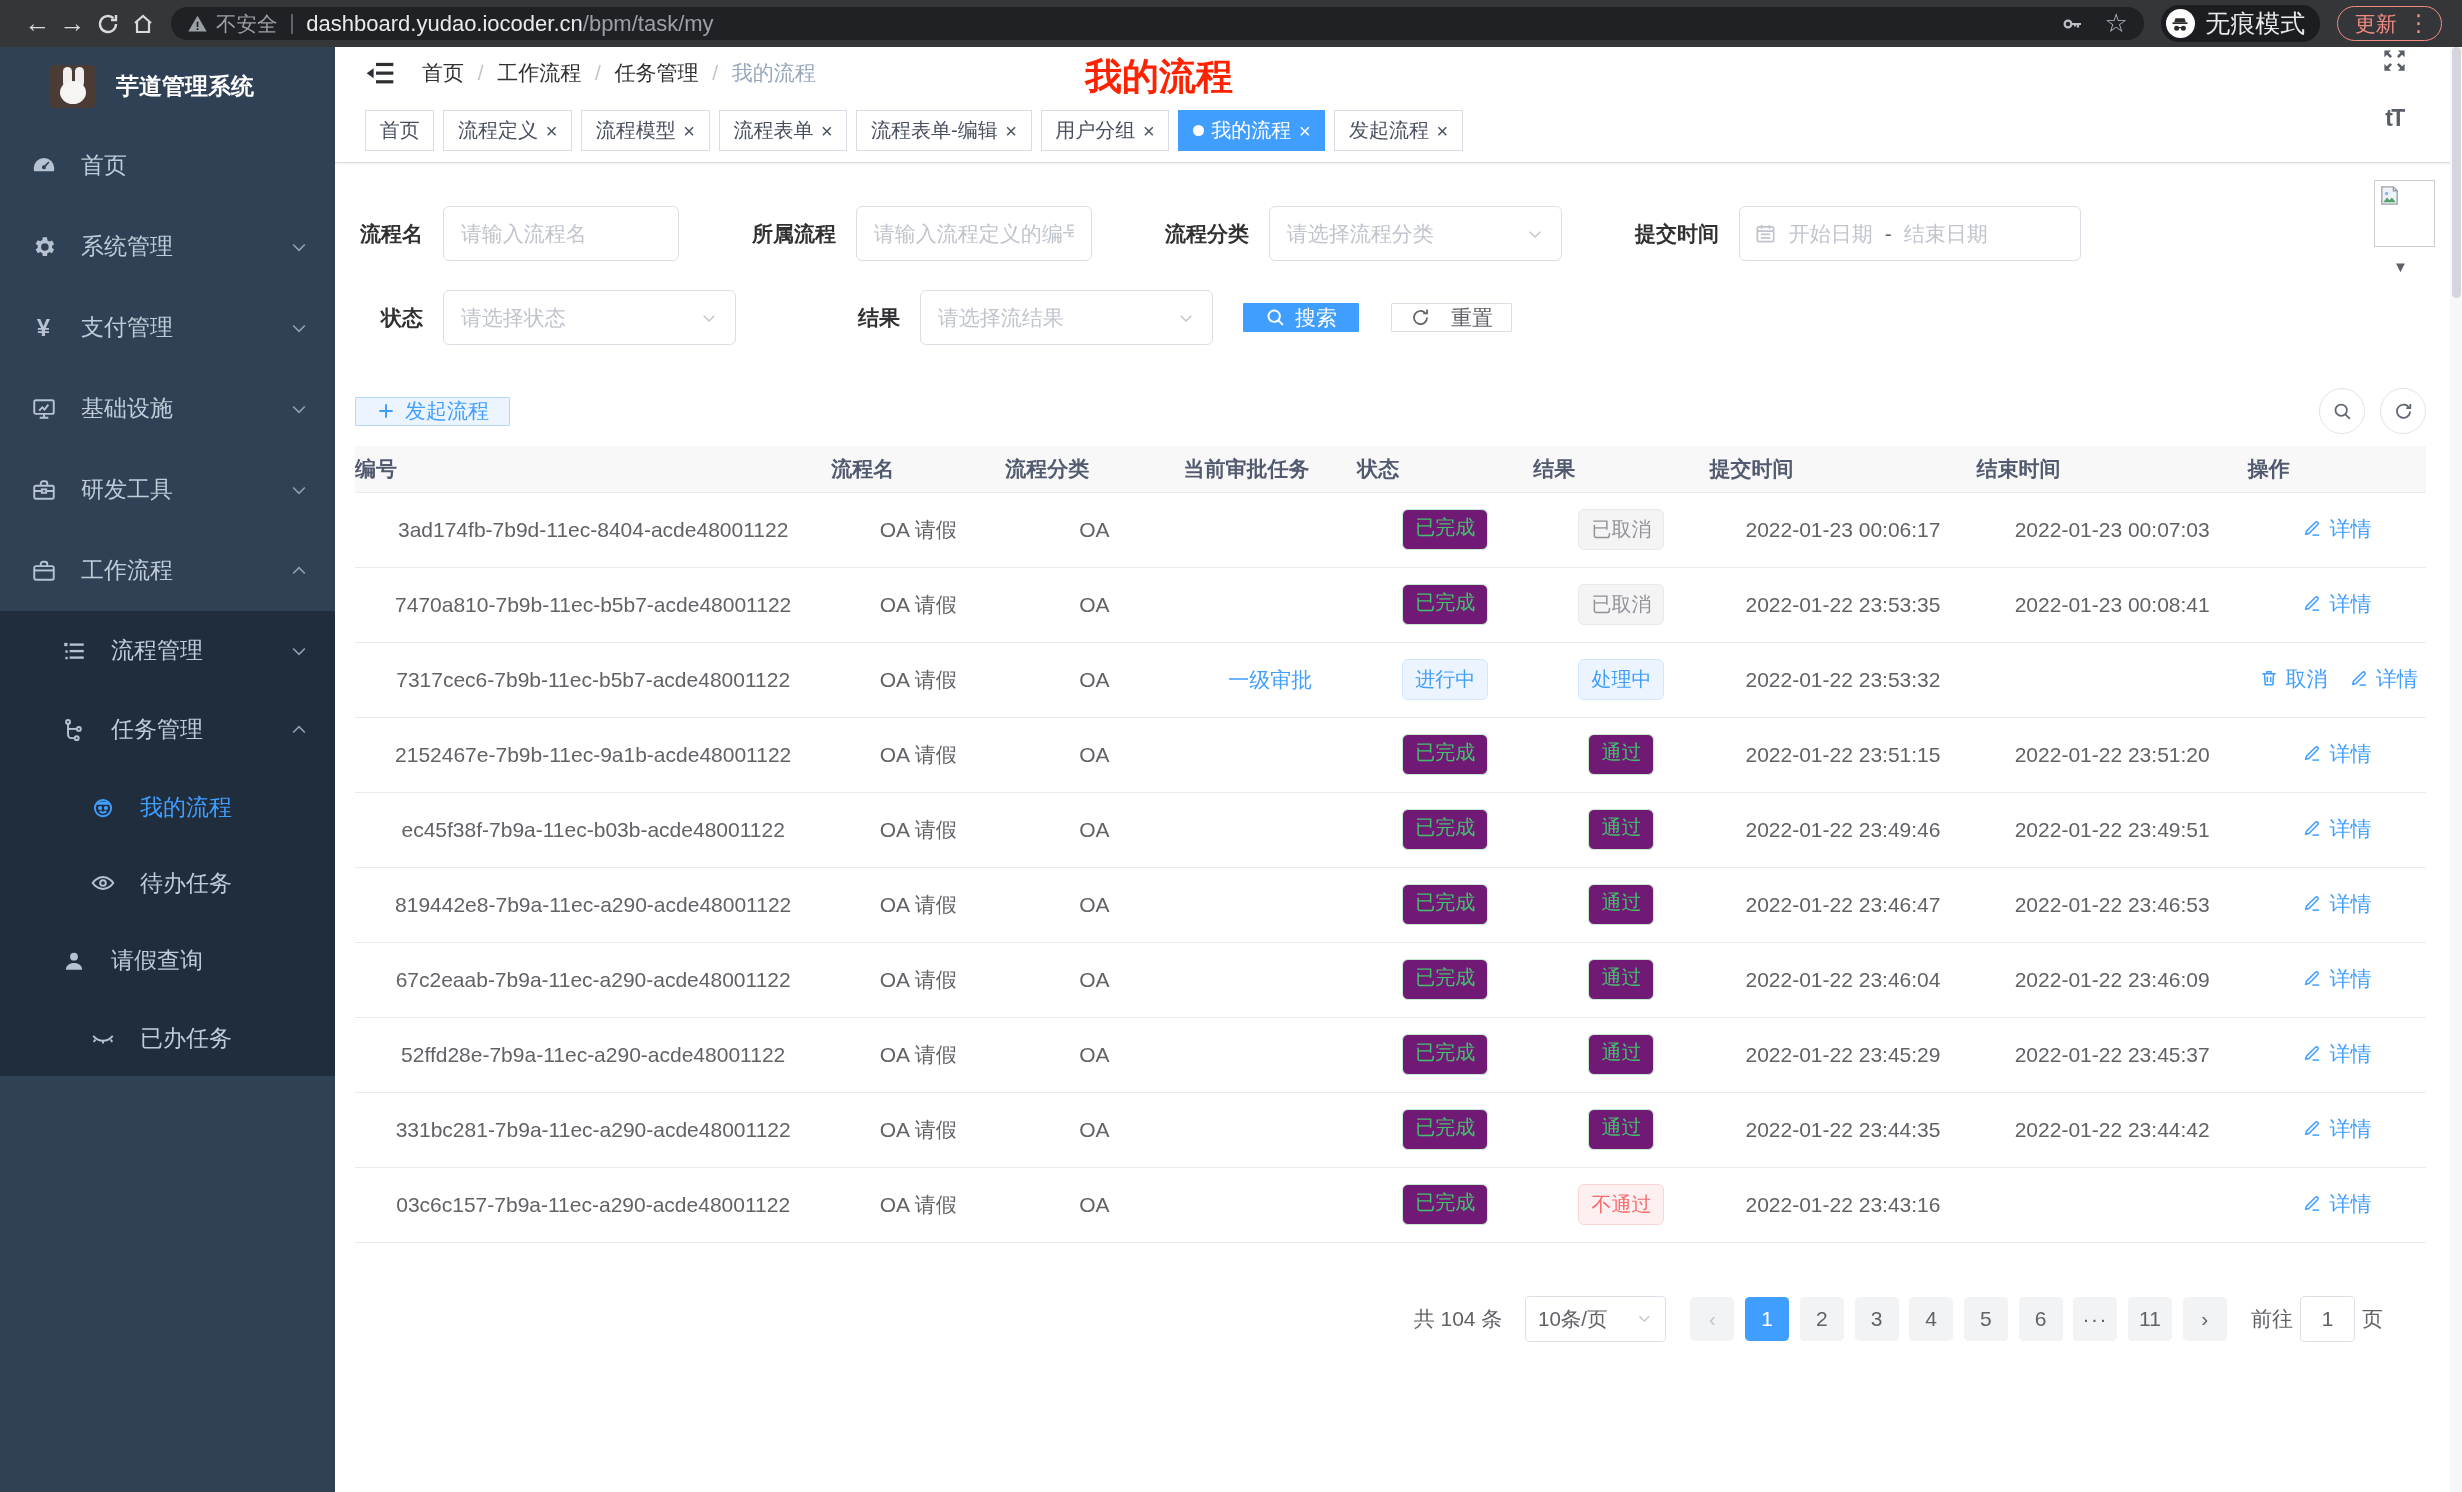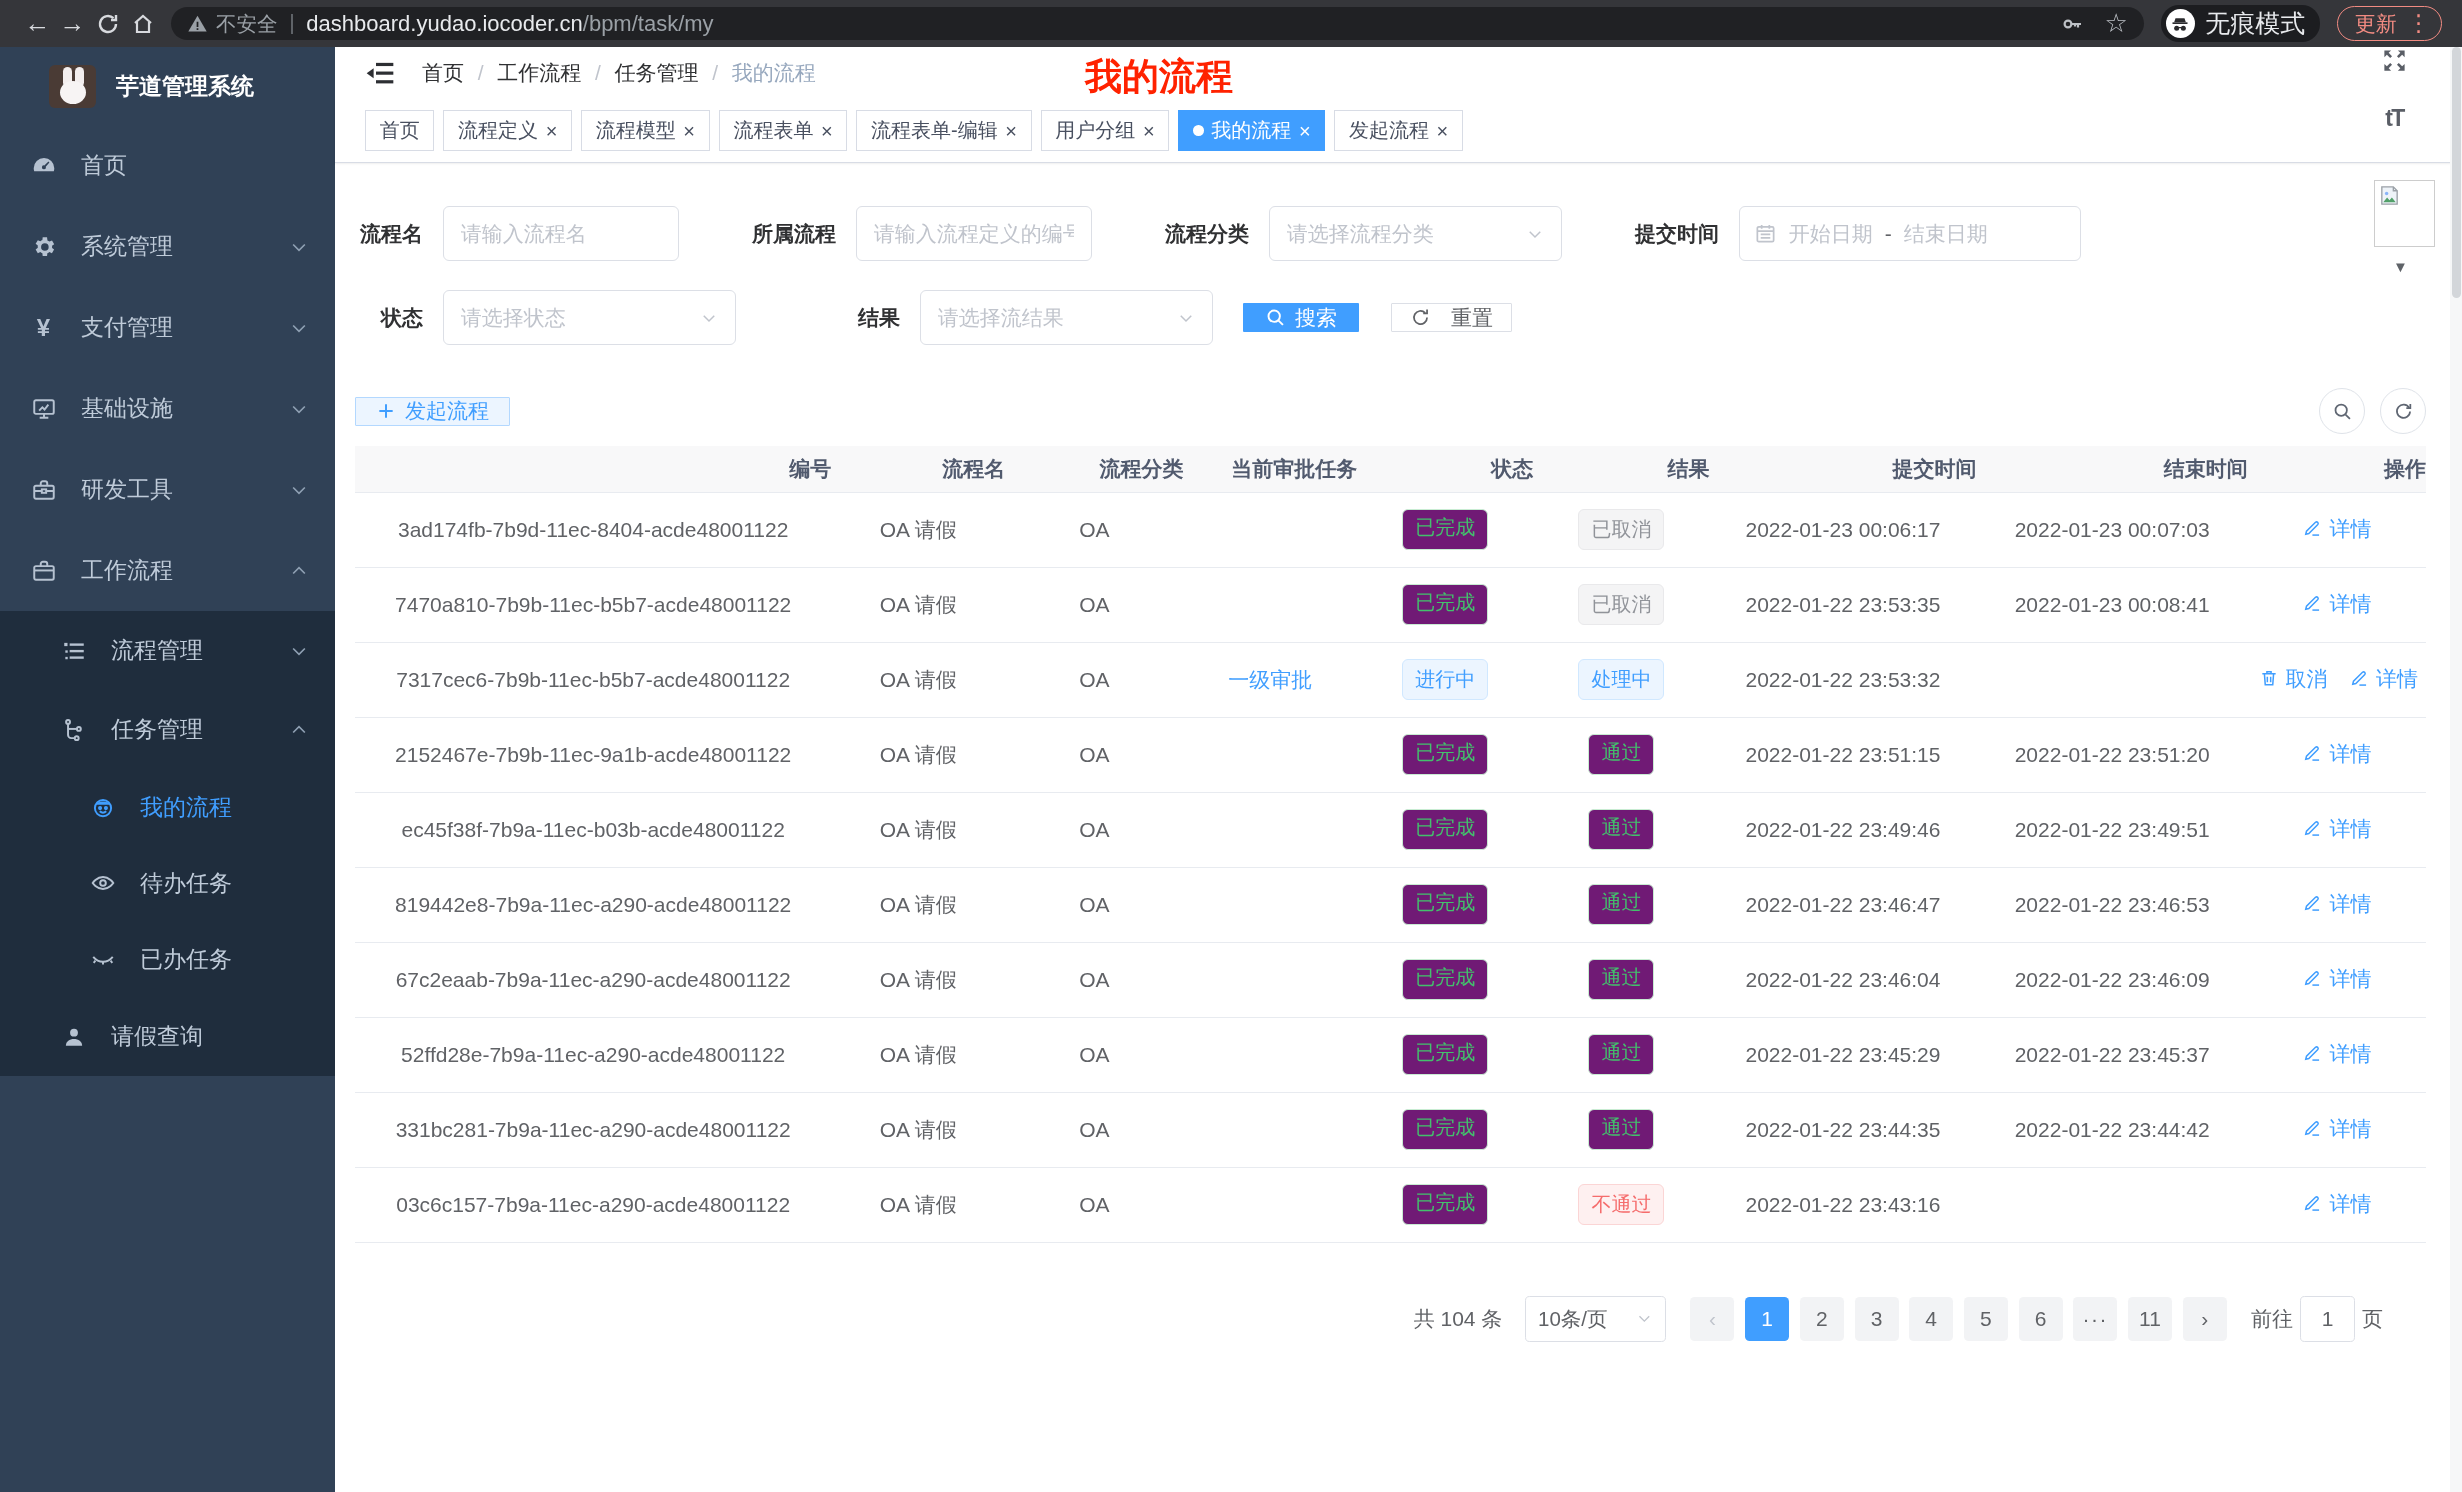--- a/index.html
+++ b/index.html
@@ -95,21 +95,21 @@
   .btn-default { background:#fff; color:#606266; border-color:#dcdfe6; padding:0 18px;gap:20px; }
   .btn-plain { background:#ecf5ff; color:#409eff; border-color:#b3d8ff; padding:0 20px; }
   #toolbar-row { display:flex; align-items:center; margin-top:43px; }
   .circle-btn { width:46px; height:46px; border-radius:50%; border:1.5px solid #dfe3e9; background:#fff;
     color:#5f6672; display:flex; align-items:center; justify-content:center; cursor:pointer; }
   #toolbar-right { margin-left:auto; display:flex; gap:15px; }
 
   
   #proc-table { width:100%; border-collapse:collapse; margin-top:12px; table-layout:fixed; }
   #proc-table thead th { height:46px; background:#f8f8f9; color:#515a6e; font-size:21px; font-weight:bold;
-    text-align:right; white-space:nowrap; }
+    text-align:left; white-space:nowrap; }
   #proc-table tbody td { height:75px; border-bottom:0.8px solid #e8ebf0; text-align:center;
     font-size:21px; color:#606266; white-space:nowrap; overflow:hidden; }
   #proc-table tbody tr:first-child td { border-top:0.8px solid #e8ebf0; }
   .tag { display:inline-block; padding:0 12px; height:41px; line-height:38px; border:1.5px solid transparent;
     border-radius:6px; font-size:20px; }
   .tag-success { background:#701a75; border-color:#c8ecd2; color:#43c06c;font-family:Liberation Mono, monospace; }
   .tag-info    { background:#f4f4f5; border-color:#e9e9eb; color:#909399; }
   .tag-primary { background:#ecf5ff; border-color:#d0e8ff; color:#409eff; }
   .tag-danger  { background:#fef0f0; border-color:#fbd5d5; color:#f56c6c; }
   .link { color:#409eff; cursor:pointer; display:inline-flex; align-items:center; gap:6px; }
@@ -346,38 +346,38 @@
       <div class="s-item lv2">
         <span class="s-icon">
           <svg width="26" height="26" viewBox="0 0 24 24" fill="none" stroke="currentColor" stroke-width="1.8">
               <path d="M2.5 12S6 6.5 12 6.5 21.5 12 21.5 12 18 17.5 12 17.5 2.5 12 2.5 12z"></path>
               <circle cx="12" cy="12" r="2.6"></circle>
             </svg>
         </span>
         <span class="s-label">待办任务</span>
       </div>
 
+      <div class="s-item lv1">
+        <span class="s-icon">
+          <svg width="26" height="26" viewBox="0 0 24 24" fill="currentColor">
+              <circle cx="12" cy="8" r="3.6"></circle>
+              <path d="M4.5 20c0-4 3.5-6.2 7.5-6.2s7.5 2.2 7.5 6.2z"></path>
+            </svg>
+        </span>
+        <span class="s-label">请假查询</span>
+      </div>
+
       <div class="s-item lv2">
         <span class="s-icon">
           <svg width="26" height="26" viewBox="0 0 24 24" fill="none" stroke="currentColor" stroke-width="1.8">
               <path d="M3 10c2.5 3 5.5 4.5 9 4.5S18.5 13 21 10"></path>
               <path d="M5 13.5l-1.6 2M12 14.8V17M19 13.5l1.6 2"></path>
             </svg>
         </span>
         <span class="s-label">已办任务</span>
-      </div>
-
-      <div class="s-item lv1">
-        <span class="s-icon">
-          <svg width="26" height="26" viewBox="0 0 24 24" fill="currentColor">
-              <circle cx="12" cy="8" r="3.6"></circle>
-              <path d="M4.5 20c0-4 3.5-6.2 7.5-6.2s7.5 2.2 7.5 6.2z"></path>
-            </svg>
-        </span>
-        <span class="s-label">请假查询</span>
       </div>
     </div>
   </aside>
 
   <div id="main">
     <div id="annotation" style="color: rgb(255, 34, 0);">我的流程</div>
 
     <div id="header">
       <span id="hamburger">
         <svg width="32" height="32" viewBox="0 0 24 24" fill="currentColor">

